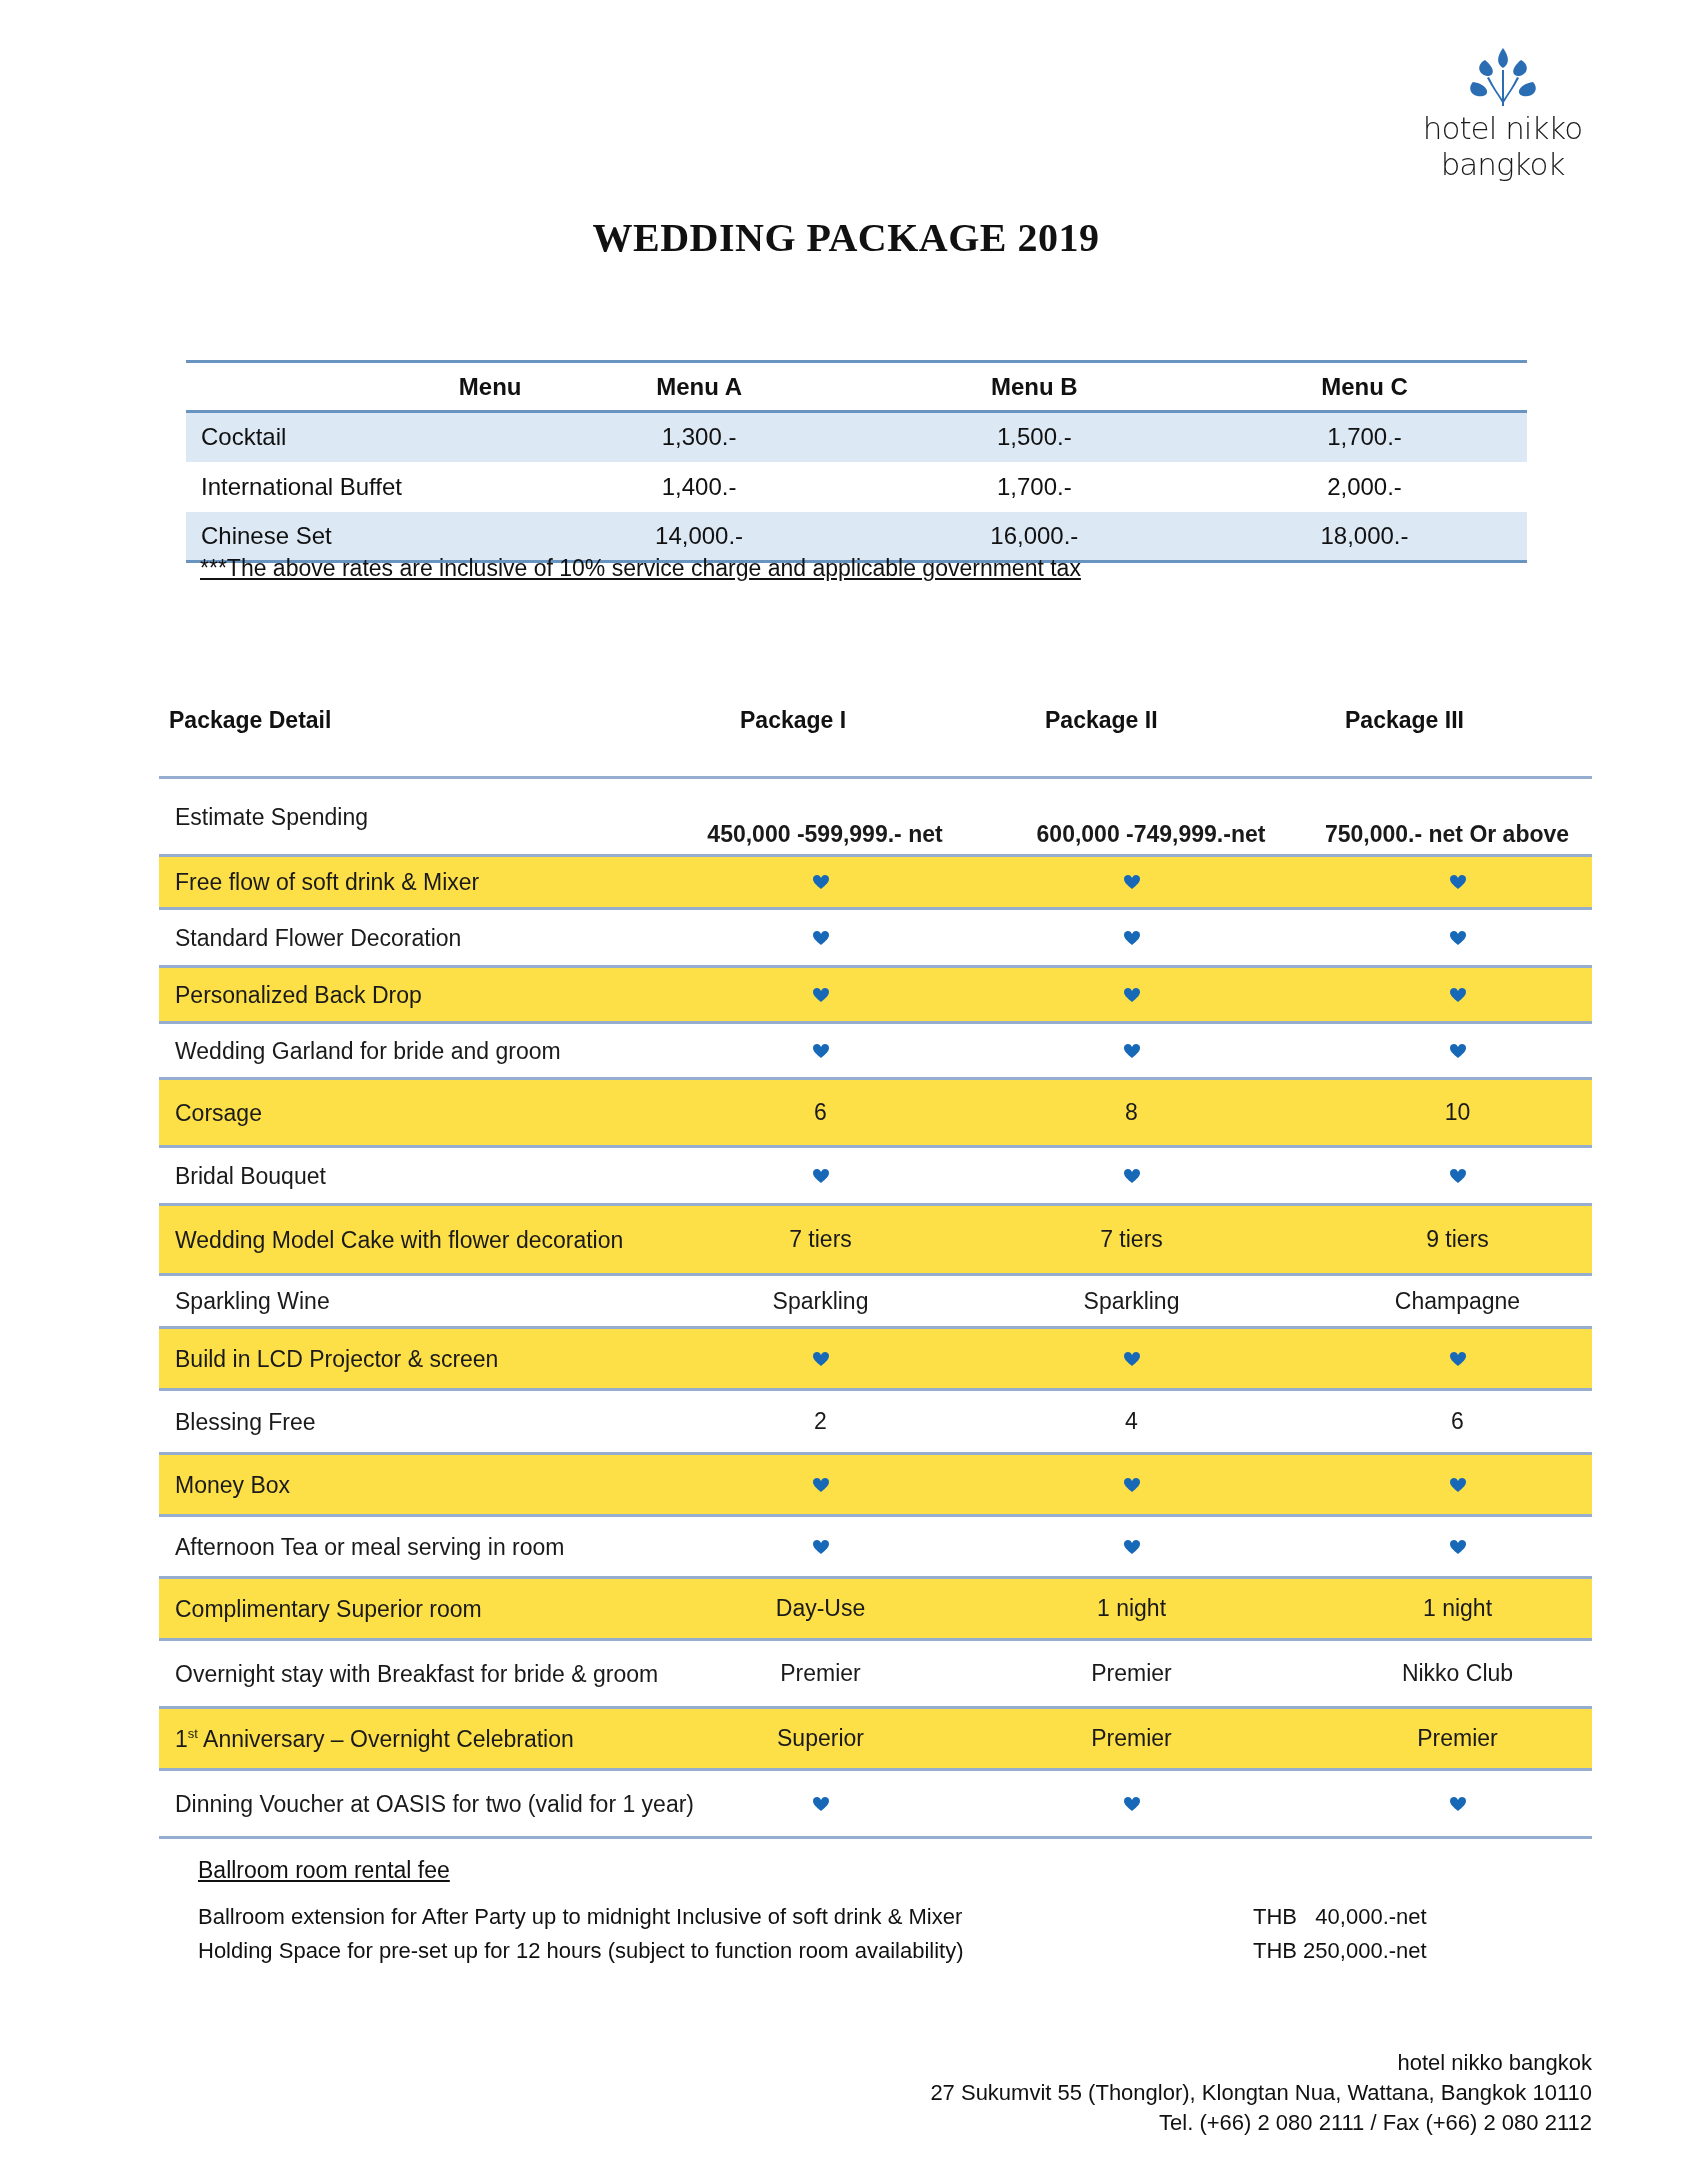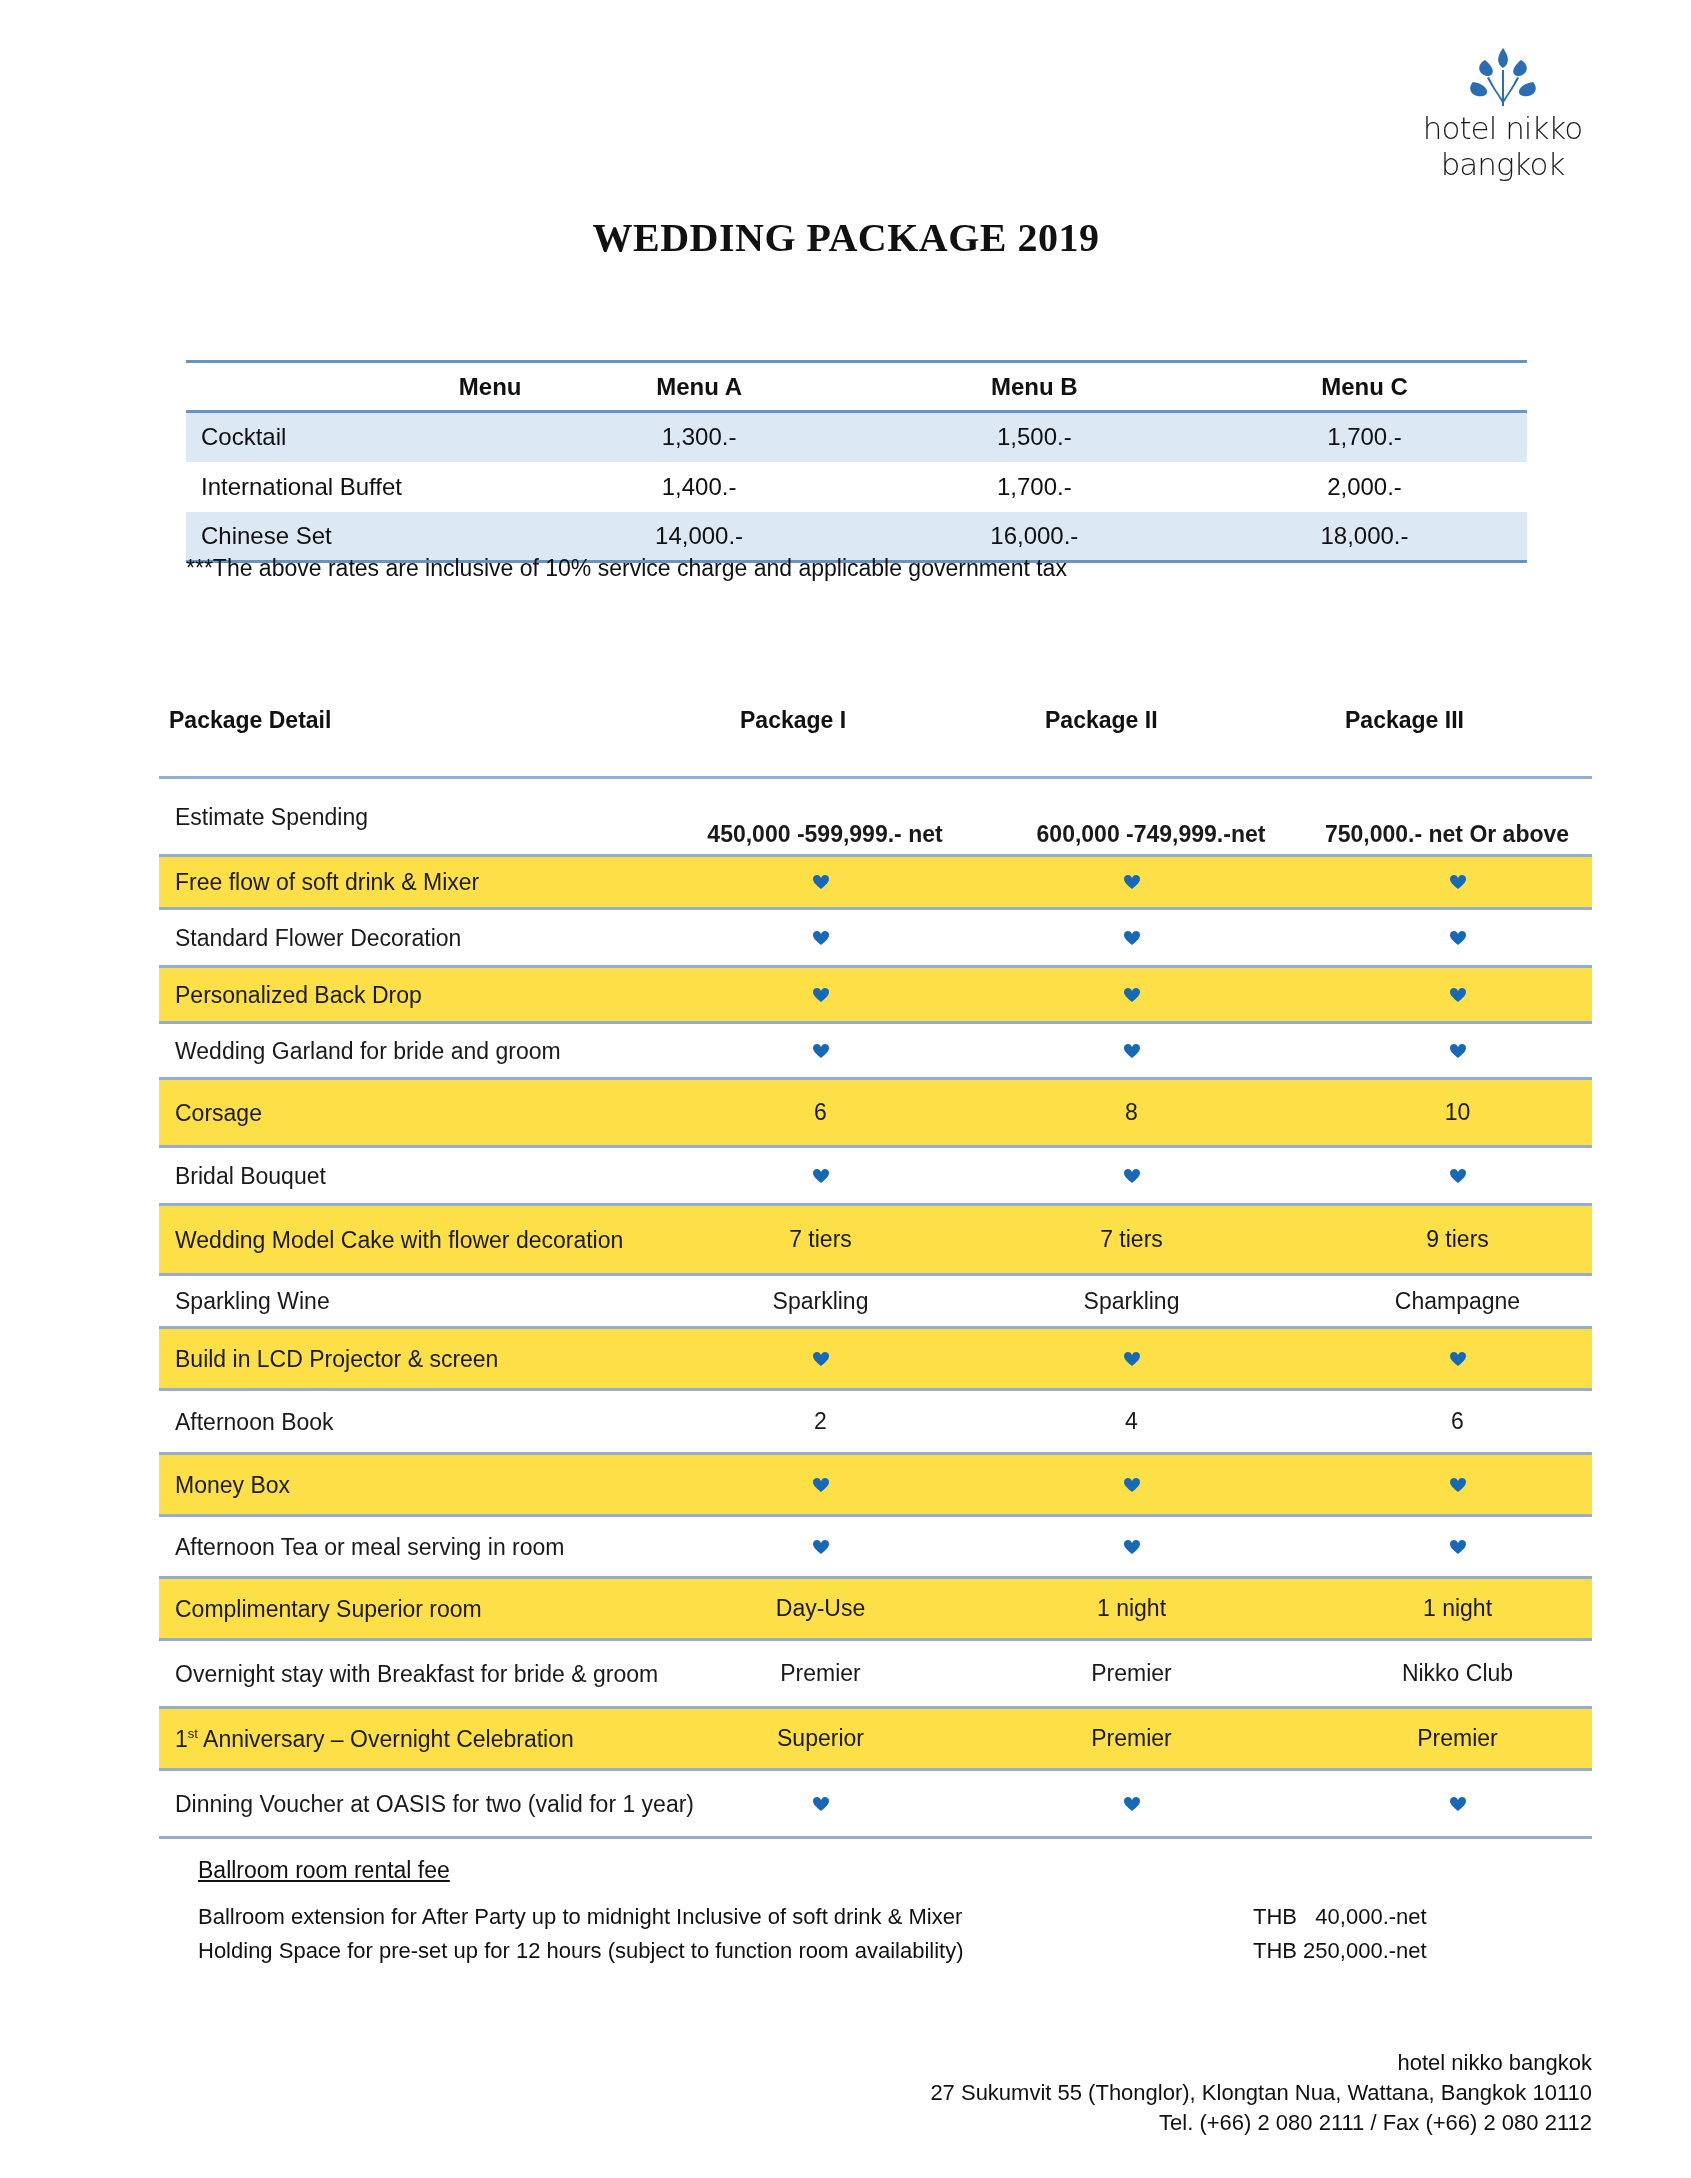--- a/index.html
+++ b/index.html
@@ -14,21 +14,21 @@
 
   
   .menu-table { position: absolute; left: 186px; top: 360px; width: 1341px; border-top: 3px solid #6a94c0; border-bottom: 3px solid #6a94c0; border-collapse: collapse; }
   .menu-table th, .menu-table td { font-size: 24px; height: 50px; }
   .menu-table thead tr { border-bottom: 3px solid #6a94c0; }
   .menu-table th { font-weight: bold; }
   .menu-table tbody tr.shade { background: #dde8f5; }
   .menu-table td.label { font-weight: normal; padding-left: 15px; text-align: left; width: 338px; }
   .menu-table td.val { text-align: center; font-family: "Liberation Sans Narrow", "Liberation Sans", sans-serif; }
   .menu-table th.mhead { text-align: right; padding-right: 10px; }
-  .menu-note { position: absolute; left: 186px; top: 555px; font-size: 23px; color: #111; }
+  .menu-note { position: absolute; left: 200px; top: 555px; font-size: 23px; color: #111; text-decoration: underline; }
 
   
   .pkg-head { position: absolute; left: 159px; top: 697px; width: 1433px; height: 82px; border-bottom: 3px solid #95adcf; }
   .pkg-head span { position: absolute; top: 10px; font-weight: bold; font-size: 23px; }
   .pkg-table { position: absolute; left: 159px; top: 778px; width: 1433px; }
   .prow { position: relative; width: 100%; border-bottom: 3px solid #95adcf; display: flex; align-items: center; }
   .prow.shade { background: #fde047; }
   .prow .c0 { width: 557px; padding-left: 16px; font-size: 23px; line-height: 30px; color: #1a1a1a; }
   .prow .cv { position: absolute; font-size: 23px; text-align: center; width: 259px; color: #1a1a1a; }
   .prow .cv.p1 { left: 532px; }
@@ -199,21 +199,21 @@
             <path d="M9 15 C4 11 1 8 1 5 C1 2 3 1 5 1 C7 1 8 2 9 4 C10 2 11 1 13 1 C15 1 17 2 17 5 C17 8 14 11 9 15 Z" fill="#1769b8"></path>
           </svg></span></div>
       <div class="cv p2"><span class="heart"><svg width="18" height="16" viewBox="0 0 18 16">
             <path d="M9 15 C4 11 1 8 1 5 C1 2 3 1 5 1 C7 1 8 2 9 4 C10 2 11 1 13 1 C15 1 17 2 17 5 C17 8 14 11 9 15 Z" fill="#1769b8"></path>
           </svg></span></div>
       <div class="cv p3"><span class="heart"><svg width="18" height="16" viewBox="0 0 18 16">
             <path d="M9 15 C4 11 1 8 1 5 C1 2 3 1 5 1 C7 1 8 2 9 4 C10 2 11 1 13 1 C15 1 17 2 17 5 C17 8 14 11 9 15 Z" fill="#1769b8"></path>
           </svg></span></div>
     </div>
     <div class="prow" style="height: 64px;">
-      <div class="c0">Afternoon Book</div>
+      <div class="c0">Blessing Free</div>
       <div class="cv p1">2</div>
       <div class="cv p2">4</div>
       <div class="cv p3">6</div>
     </div>
     <div class="prow shade" style="height: 62px;">
       <div class="c0">Money Box</div>
       <div class="cv p1"><span class="heart"><svg width="18" height="16" viewBox="0 0 18 16">
             <path d="M9 15 C4 11 1 8 1 5 C1 2 3 1 5 1 C7 1 8 2 9 4 C10 2 11 1 13 1 C15 1 17 2 17 5 C17 8 14 11 9 15 Z" fill="#1769b8"></path>
           </svg></span></div>
       <div class="cv p2"><span class="heart"><svg width="18" height="16" viewBox="0 0 18 16">

